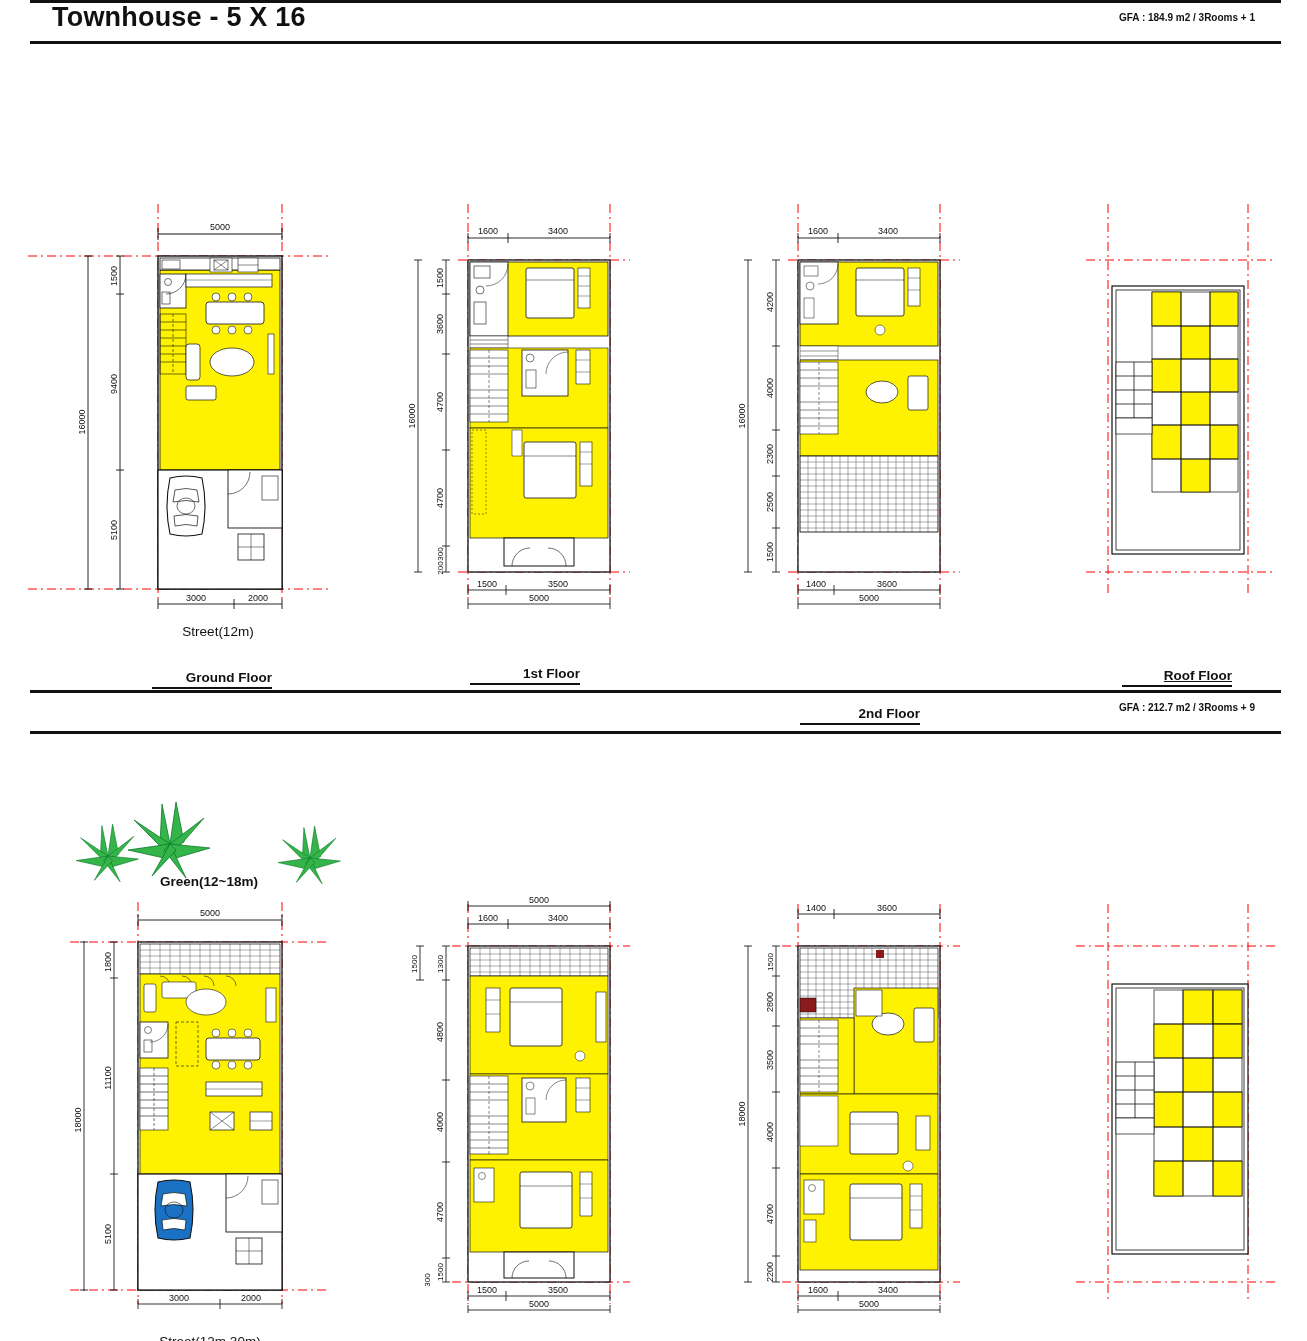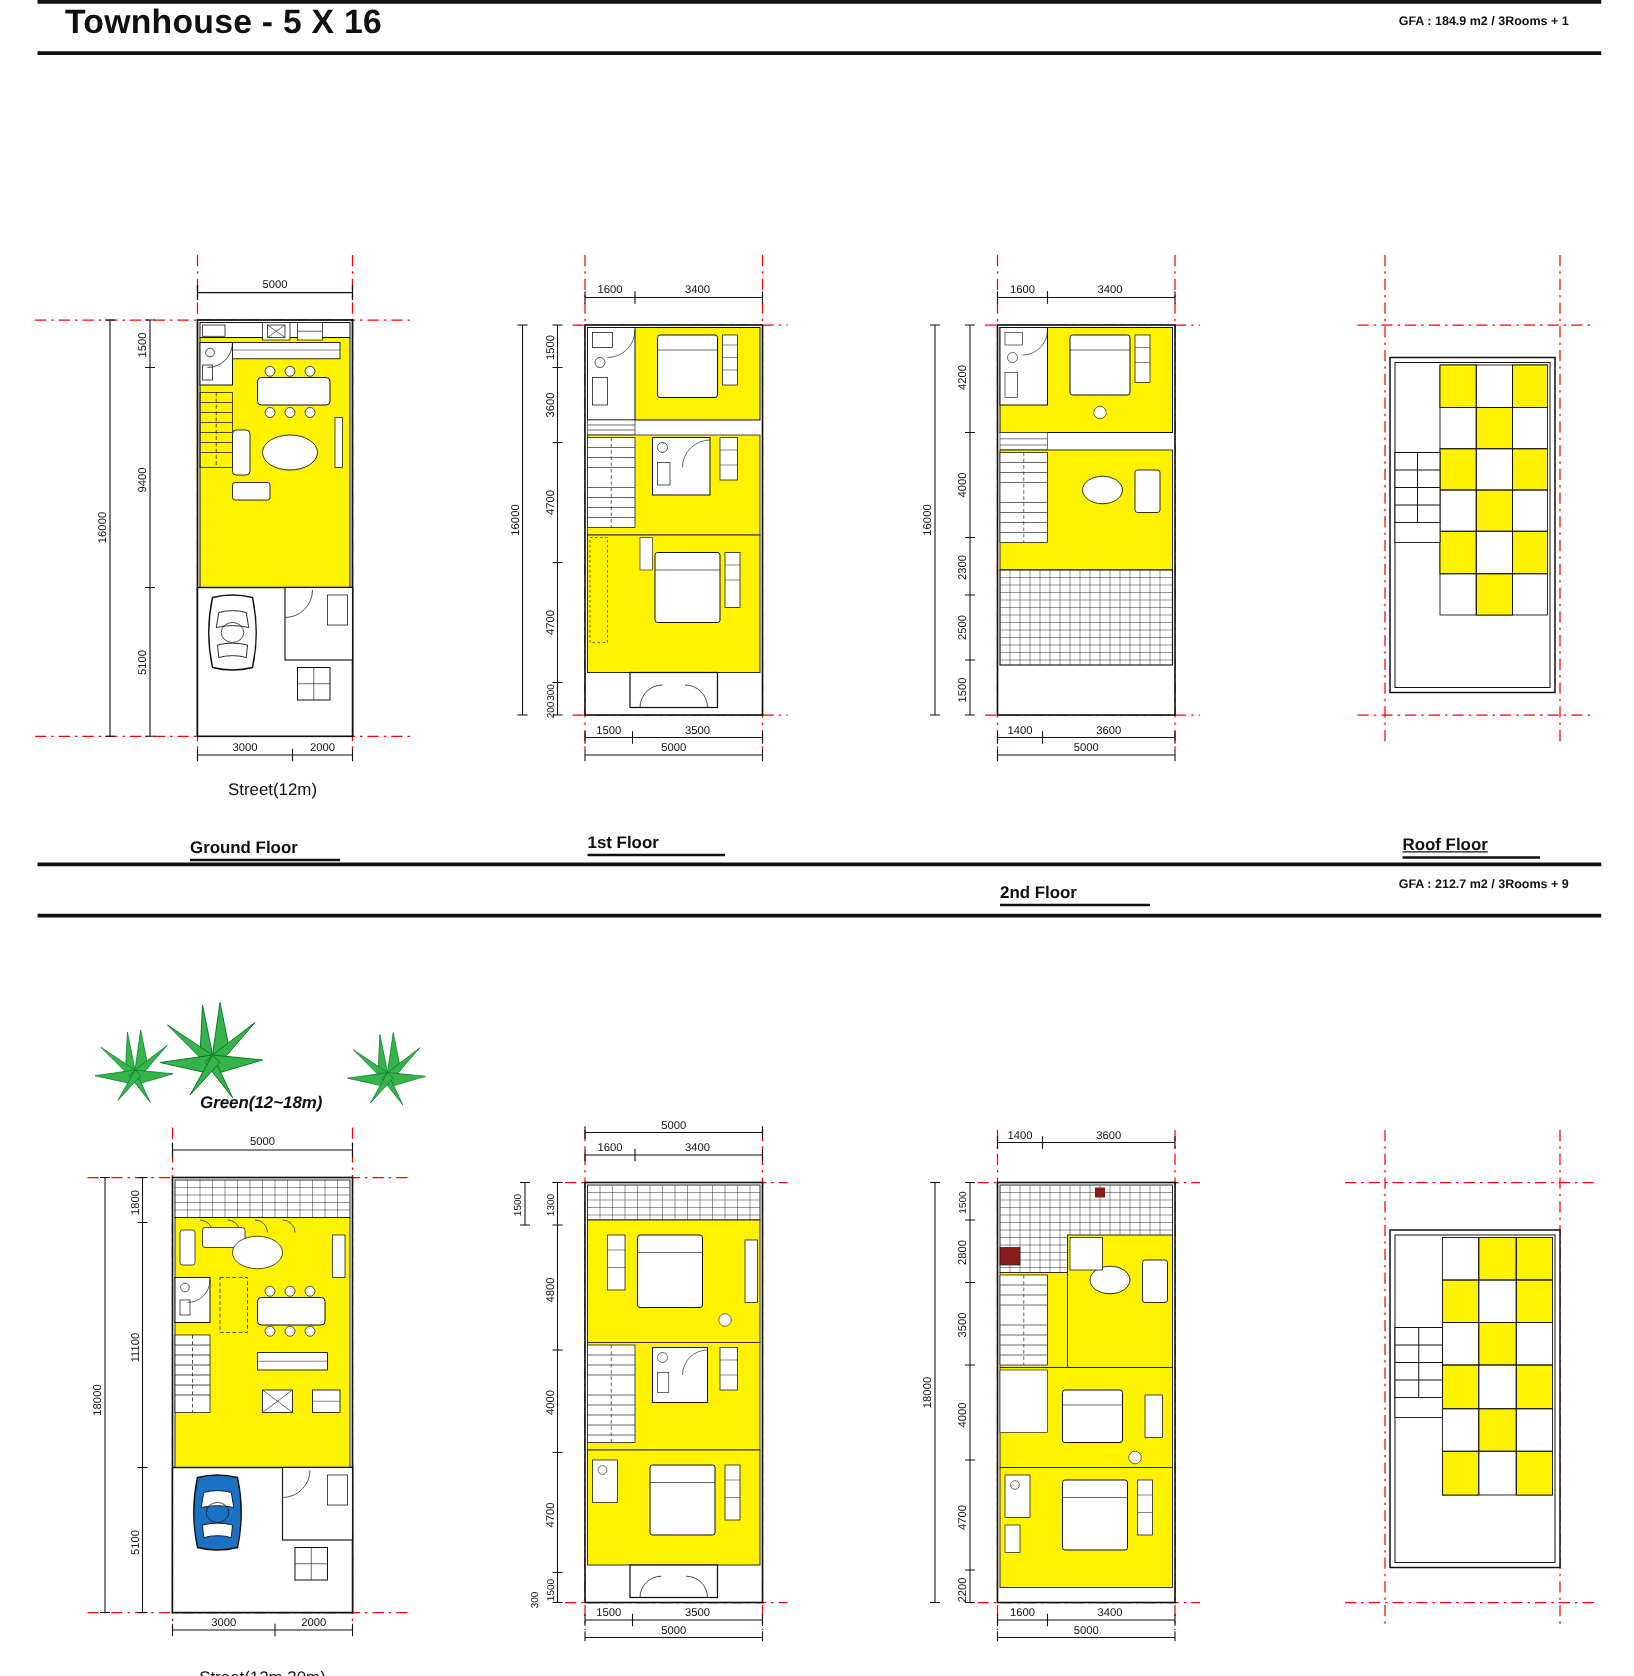--- a/index.html
+++ b/index.html
@@ -10,21 +10,21 @@
   .sec2{top:690px;height:651px;}
 
   .title-row{position:relative;height:44px;}
   .title{position:absolute;left:52px;top:2px;font-size:27px;font-weight:bold;letter-spacing:.2px;color:#111;white-space:nowrap;}
   .gfa{position:absolute;right:52px;top:12px;font-size:10px;font-weight:bold;color:#111;white-space:nowrap;}
   .title-rule{position:absolute;left:30px;right:26px;height:3px;background:#111;}
   .rule-top{top:0;}
   .rule-bot{top:41px;}
 
   .plans{position:relative;}
-  .plan-caption{position:absolute;font-size:13.5px;font-weight:bold;text-align:left;color:#111;}
+  .plan-caption{position:absolute;font-size:13.5px;font-weight:bold;text-align:right;color:#111;}
   .plan-caption .line{position:absolute;left:0;right:0;bottom:-4px;height:1.6px;background:#111;}
 
   
   .dwg{position:absolute;}
   .dwg svg{display:block;}
 
   .street{position:absolute;font-size:13.5px;font-weight:normal;color:#111;text-align:center;}
   .green-lbl{position:absolute;font-size:13.5px;font-weight:bold;color:#111;}
 
   .dimtxt{font-family:"Liberation Sans",sans-serif;font-size:9px;fill:#111;}
@@ -497,21 +497,21 @@
             <path d="M0,0 l-8,-40 l-2,40 z"></path>
           <path d="M0,0 l34,-26 l-26,30 z"></path>
             <path d="M0,0 l-36,-24 l28,28 z"></path>
           <path d="M0,0 l40,4 l-34,10 z"></path>
             <path d="M0,0 l-42,6 l36,8 z"></path>
           <path d="M0,0 l16,34 l-22,-28 z"></path>
             <path d="M0,0 l-18,32 l24,-26 z"></path>
         </g>
       </g>
     </svg>
-    <div class="green-lbl" style="left:160px;top:140px;font-style:italic;">Green(12~18m)</div>
+    <div class="green-lbl" style="left:160px;top:140px;">Green(12~18m)</div>
 
     <div class="dwg" style="left:10px;top:158px;">
       <svg width="330" height="420" viewBox="0 0 330 420">
         <g stroke="#FF0000" stroke-width="1" stroke-dasharray="9,4,2,4">
           <line x1="128" y1="10" x2="128" y2="412"></line>
           <line x1="272" y1="10" x2="272" y2="412"></line>
           <line x1="60" y1="50" x2="320" y2="50"></line>
           <line x1="60" y1="398" x2="320" y2="398"></line>
         </g>
         <g stroke="#111" stroke-width="0.9">

